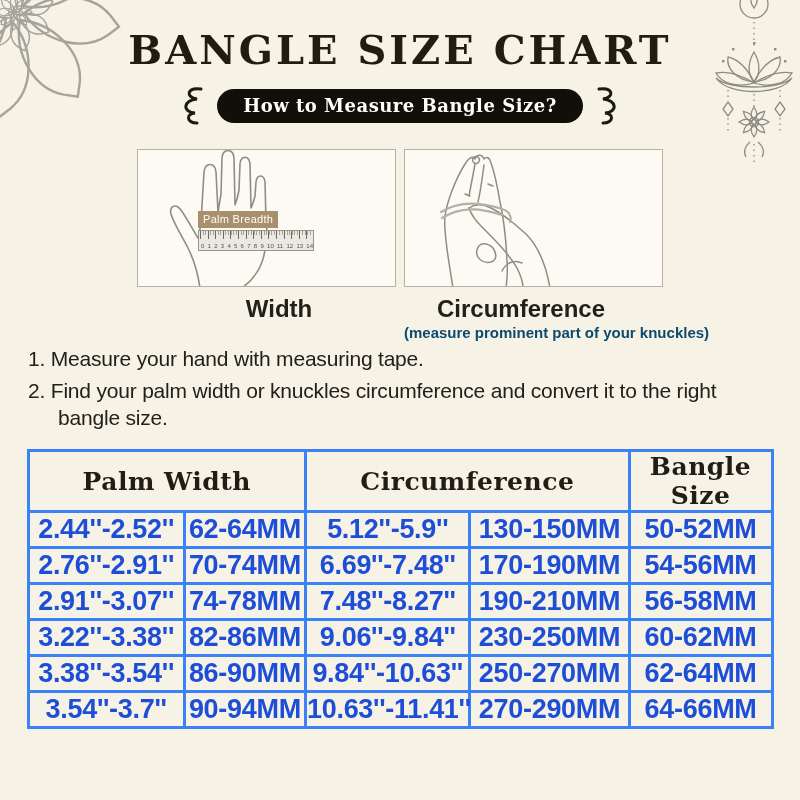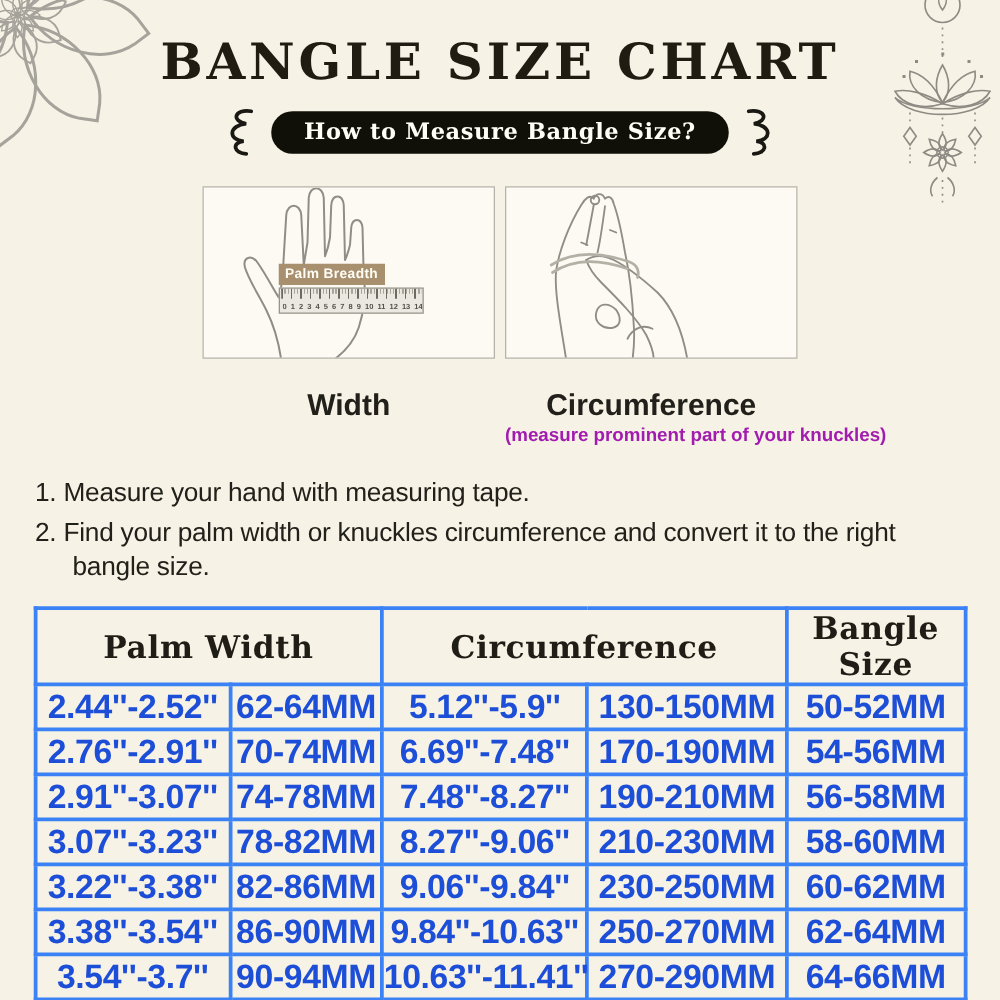--- a/index.html
+++ b/index.html
@@ -42,26 +42,25 @@
     font-weight:bold;
     font-size:18px;
     letter-spacing:0.5px;
     white-space:nowrap;
   }
   .squiggle { width:30px; height:42px; }
 
   
   .figures-row { margin-top:22px; display:flex; justify-content:center; gap:8px; }
   .fig-box {
-    width:234px; height:138px;
+    width:259px; height:138px;
     background:#fcfaf3;
     border:1px solid #b5b2a8;
     position:relative;
     overflow:hidden;
-    font-weight:bold;
   }
   .hand-svg { position:absolute; left:0; top:0; }
   .palm-tag {
     position:absolute; left:60px; top:61px;
     background:#a8906f;
     color:#fffdf6;
     font-size:11px;
     line-height:17px;
     padding:0 5px;
     letter-spacing:0.3px;
@@ -81,27 +80,27 @@
     background-size:100% 8px, 100% 4px;
     background-repeat:no-repeat;
     background-position:0 0, 0 0;
   }
   .ruler-numbers {
     position:absolute; left:2px; right:0; bottom:1px;
     font-size:6px; color:#55524a;
     letter-spacing:0px; word-spacing:1.6px;
     white-space:nowrap; overflow:hidden;
   }
-  .labels-row { margin-top:24px; display:flex; justify-content:center; gap:8px; }
+  .labels-row { margin-top:8px; display:flex; justify-content:center; gap:8px; }
   .label-cell { width:234px; text-align:center; }
   .fig-label { font-size:24px; font-weight:bold; color:#21201a; letter-spacing:0px; }
-  .fig-caption { font-size:15px; font-weight:bold; color:#a21caf; margin-top:1px; white-space:nowrap; }
-
-  
-  .instructions { margin:24px 24px 0 28px; }
+  .fig-caption { font-size:15px; font-weight:bold; color:#0c4a6e; margin-top:1px; white-space:nowrap; }
+
+  
+  .instructions { margin:4px 24px 0 28px; }
   .instr-item {
     font-size:21px;
     color:#22201a;
     line-height:27px;
     max-width:742px;
     padding-left:30px; text-indent:-30px;
     letter-spacing:-0.2px;
   }
   .instr-item + .instr-item { margin-top:5px; }
   .instr-num { display:inline; }
@@ -318,27 +317,20 @@
         <td>54-56MM</td>
       </tr>
       <tr>
         <td>2.91''-3.07''</td>
         <td>74-78MM</td>
         <td>7.48''-8.27''</td>
         <td>190-210MM</td>
         <td>56-58MM</td>
       </tr>
       <tr>
-        <td>3.07''-3.23''</td>
-        <td>78-82MM</td>
-        <td>8.27''-9.06''</td>
-        <td>210-230MM</td>
-        <td>58-60MM</td>
-      </tr>
-      <tr>
         <td>3.22''-3.38''</td>
         <td>82-86MM</td>
         <td>9.06''-9.84''</td>
         <td>230-250MM</td>
         <td>60-62MM</td>
       </tr>
       <tr>
         <td>3.38''-3.54''</td>
         <td>86-90MM</td>
         <td>9.84''-10.63''</td>

